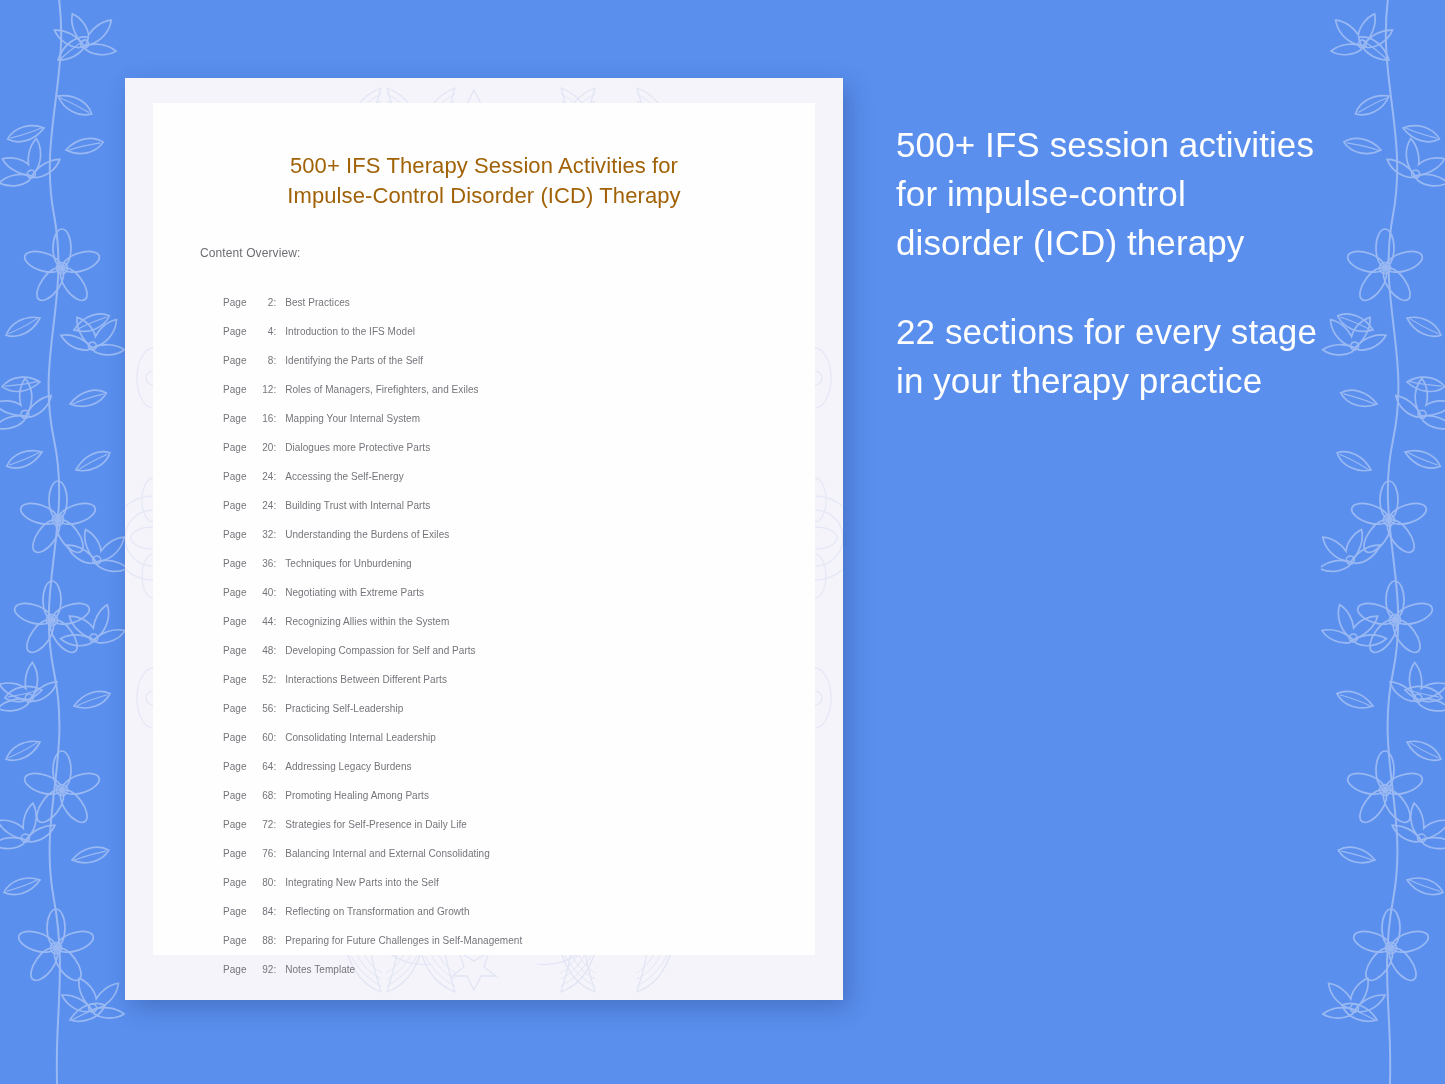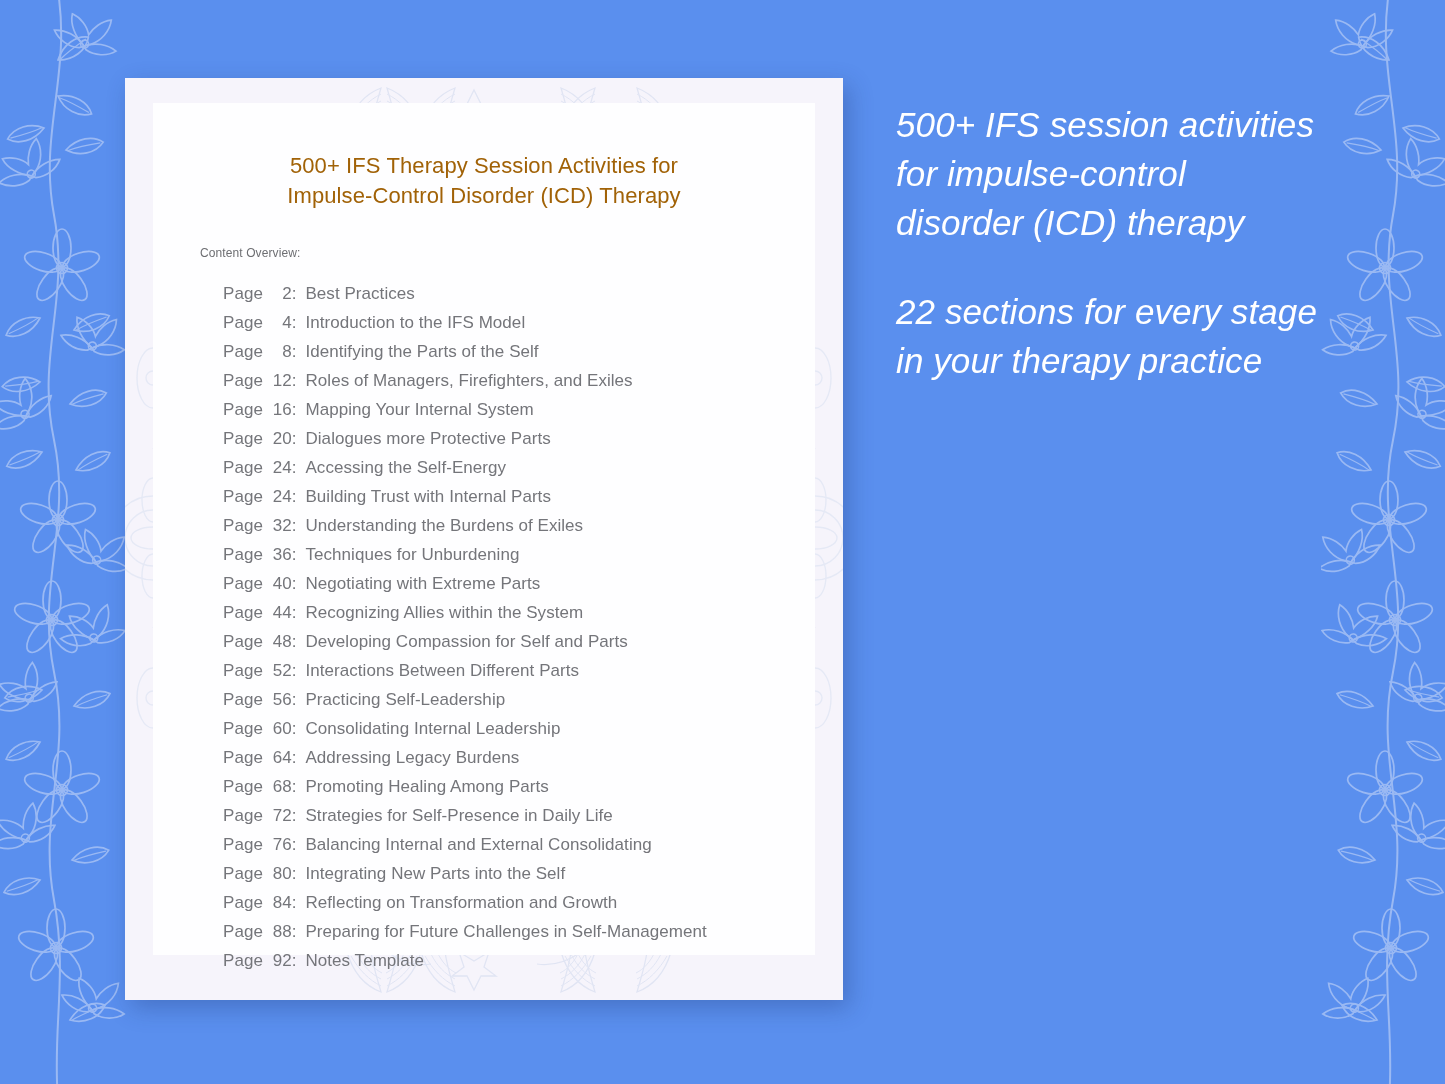--- a/index.html
+++ b/index.html
@@ -82,40 +82,39 @@
     letter-spacing:.1px;
   }
 
   #toc-list {
     margin-top:19px;
     list-style:none;
     padding-left:28px;
   }
   .toc-item {
     display:flex;
-    align-items:center;
-    font-size:17px;
+    align-items:flex-end;
+    font-size:10px;
     color:#74757a;
     letter-spacing:.05px;
     height:29px;
   }
   .toc-page-label { white-space:pre; }
   .toc-page-num {
     display:inline-block;
     width:24px;
     text-align:right;
   }
   .toc-colon { margin-right:9px; }
 
   
   #marketing {
     position:absolute;
-    left:896px; top:100px;
+    left:896px; top:120px;
     width:425px;
-    font-style:italic;
   }
   .marketing-block {
     color:#ffffff;
     font-size:35px;
     line-height:49px;
     font-weight:400;
     letter-spacing:.1px;
     margin-bottom:40px;
   }
 </style>

